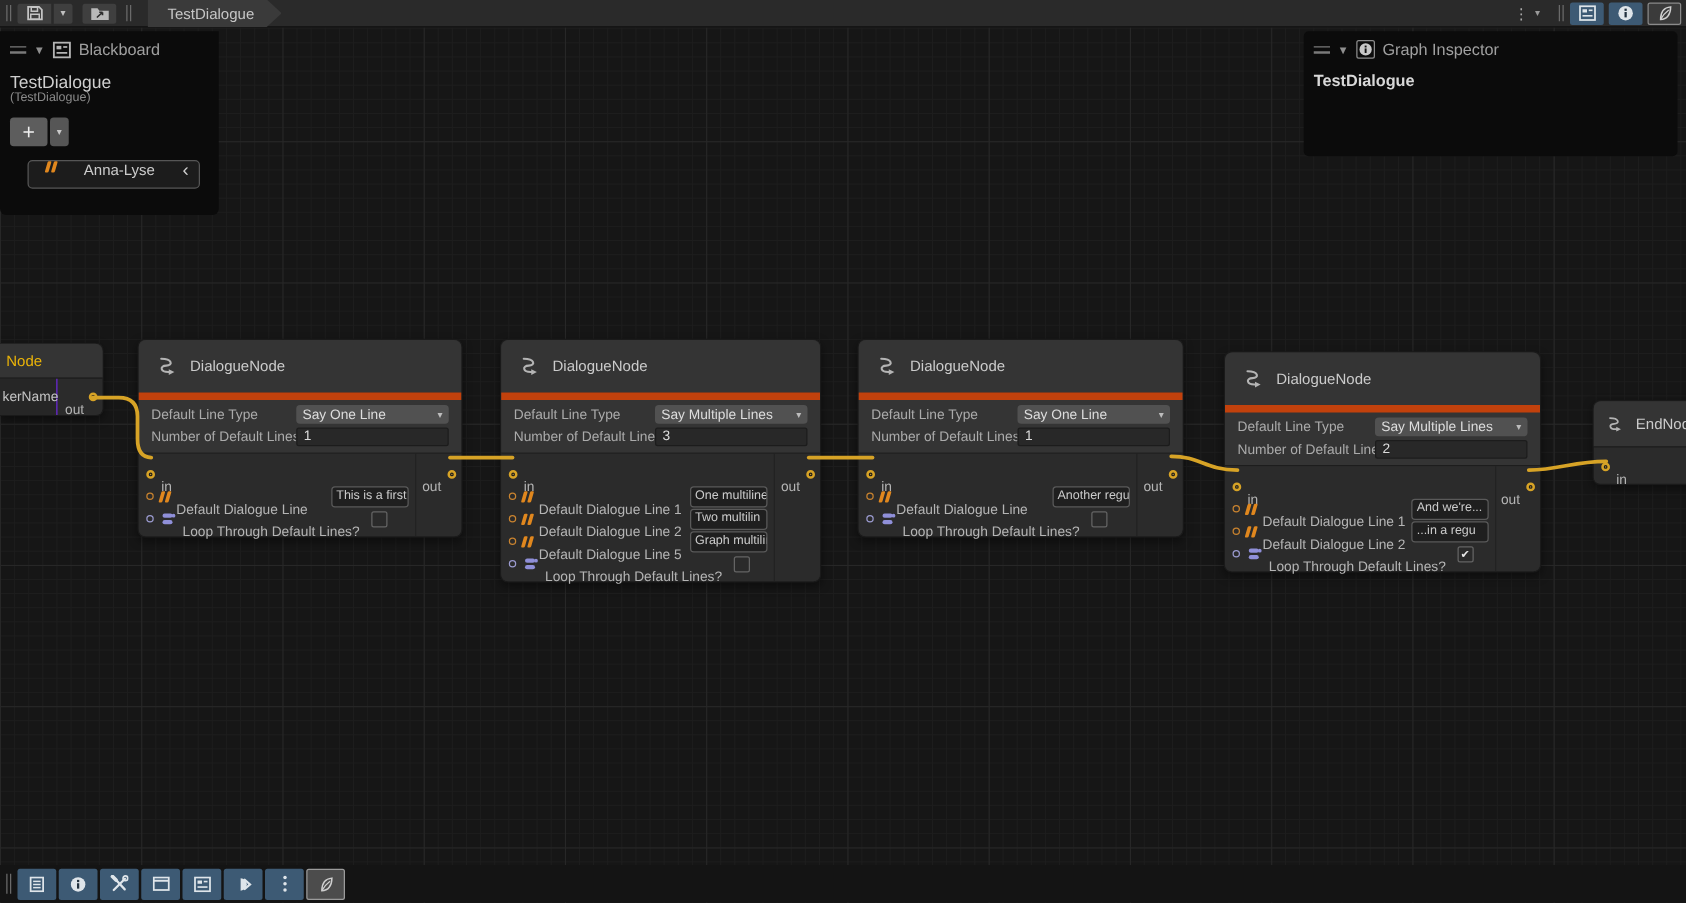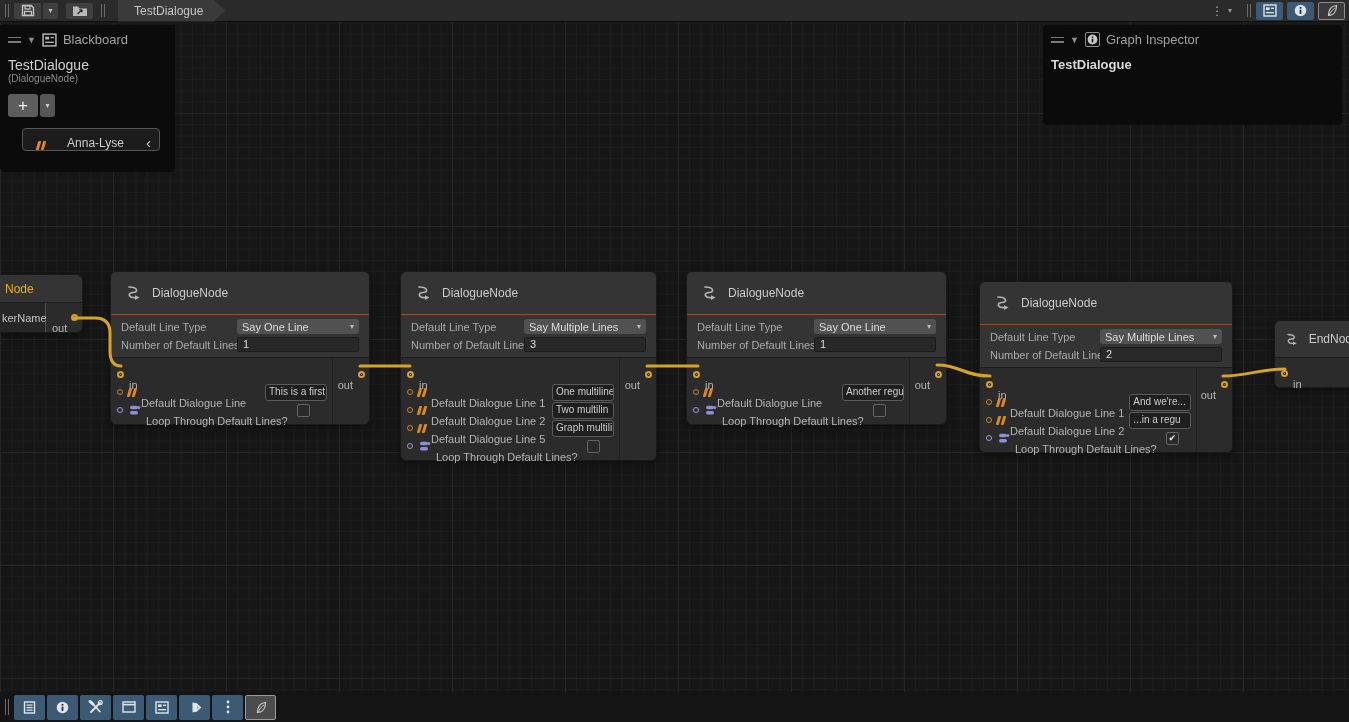--- a/index.html
+++ b/index.html
@@ -40,36 +40,36 @@
   .panel-header{display:flex;align-items:center;gap:6px;padding:7px 8px 4px 8px;color:#a0a0a0;font-size:13px;}
   .hhandle{display:flex;flex-direction:column;gap:3px;}
   .hhandle i{display:block;width:13px;height:1.5px;background:#7a7a7a;}
   .tri{font-size:9px;color:#8f8f8f;}
   .blackboard{left:0;top:25px;width:175px;height:147px;border-radius:0 0 5px 5px;}
   .bb-name{padding:6px 8px 0 8px;font-size:14px;color:#cfcfcf;}
   .bb-type{padding:0 8px;font-size:10px;color:#8a8a8a;}
   .bb-addrow{display:flex;gap:2px;padding:10px 8px 0 8px;}
   .bb-add{width:30px;height:23px;background:#5d5d5d;border-radius:3px;color:#efefef;font-size:17px;display:flex;align-items:center;justify-content:center;}
   .bb-add-arrow{width:15px;height:23px;background:#565656;border-radius:3px;color:#c9c9c9;font-size:8px;display:flex;align-items:center;justify-content:center;}
-  .bb-pill{margin:11px 0 0 22px;width:138px;height:23px;background:#1c1c1c;border:1px solid #565656;border-radius:4px;display:flex;align-items:flex-end;gap:7px;padding:0 8px 0 14px;}
+  .bb-pill{margin:11px 0 0 22px;width:138px;height:23px;background:#1c1c1c;border:1px solid #565656;border-radius:4px;display:flex;align-items:flex-start;gap:7px;padding:0 8px 0 14px;}
   .bb-pill .pname{font-size:12px;color:#cccccc;flex:1;text-align:center;}
   .bb-pill .chev{font-size:15px;color:#cfcfcf;line-height:1;}
   .inspector{left:1043px;top:25px;width:299px;height:100px;}
   .info-box{width:15px;height:15px;border:1px solid #8d8d8d;border-radius:2px;display:flex;align-items:center;justify-content:center;}
   .insp-sel{padding:6px 8px;font-size:13px;font-weight:bold;color:#d8d8d8;}
 
   
   .edges{position:absolute;left:0;top:0;z-index:5;pointer-events:none;}
   .edges path{pointer-events:stroke;}
 
   
   .node{position:absolute;background:#2b2b2b;border:1px solid #1a1a1a;border-radius:6px;box-shadow:0 3px 8px rgba(0,0,0,.4);z-index:4;}
   .node-title{height:42px;display:flex;align-items:center;gap:9px;padding:0 12px;background:#343434;border-radius:6px 6px 0 0;}
   .node-title .ntext{font-size:12px;color:#cbcbcb;white-space:nowrap;overflow:hidden;}
-  .node-props{background:#343434;border-top:1px solid #c2410c;padding:4px 10px 2px 10px;}
+  .node-props{background:#343434;border-top:6px solid #c2410c;padding:4px 10px 2px 10px;}
   .prow{display:flex;align-items:center;height:15px;margin-bottom:3px;}
   .plabel{flex:1;font-size:11px;color:#ababab;white-space:nowrap;overflow:hidden;}
   .dropdown{width:122px;height:15px;background:#515151;border-radius:3px;display:flex;align-items:center;padding:0 5px;font-size:11px;color:#dddddd;}
   .dropdown .ddtext{flex:1;white-space:nowrap;overflow:hidden;}
   .dropdown .dd-arrow{font-size:8px;color:#bdbdbd;}
   .numfield{width:122px;height:15px;background:#282828;border:1px solid #1c1c1c;border-radius:2px;font-size:11px;color:#dcdcdc;padding:0 5px;line-height:13px;}
   .node-ports{display:flex;border-top:1px solid #1d1d1d;background:#2b2b2b;border-radius:0 0 6px 6px;}
   .ports-left{flex:1;padding:7px 5px 5px 6px;}
   .ports-right{width:37px;border-left:1px solid #222222;padding:7px 4px 0 0;display:flex;flex-direction:column;align-items:flex-end;}
   .port-row{display:flex;align-items:center;gap:5px;height:18px;}
@@ -181,21 +181,21 @@
     <span class="tri">▼</span>
     <svg width="15" height="14" viewBox="0 0 14 13">
       <rect x="1" y="1" width="12" height="11" fill="none" stroke="#b4b4b4" stroke-width="1.4"></rect>
       <rect x="3" y="3.4" width="3.6" height="2.6" fill="#b4b4b4"></rect>
       <rect x="8" y="3.6" width="3" height="1.3" fill="#b4b4b4"></rect>
       <rect x="3" y="8" width="8" height="1.3" fill="#b4b4b4"></rect>
     </svg>
     <span>Blackboard</span>
   </div>
   <div class="bb-name">TestDialogue</div>
-  <div class="bb-type">(DialogueNode)</div>
+  <div class="bb-type">(TestDialogue)</div>
   <div class="bb-addrow">
     <span class="bb-add">+</span>
     <span class="bb-add-arrow">▾</span>
   </div>
   <div class="bb-pill">
     <span class="quote-icon">
         <i></i>
         <i></i>
       </span>
     <span class="pname">Anna-Lyse</span>

